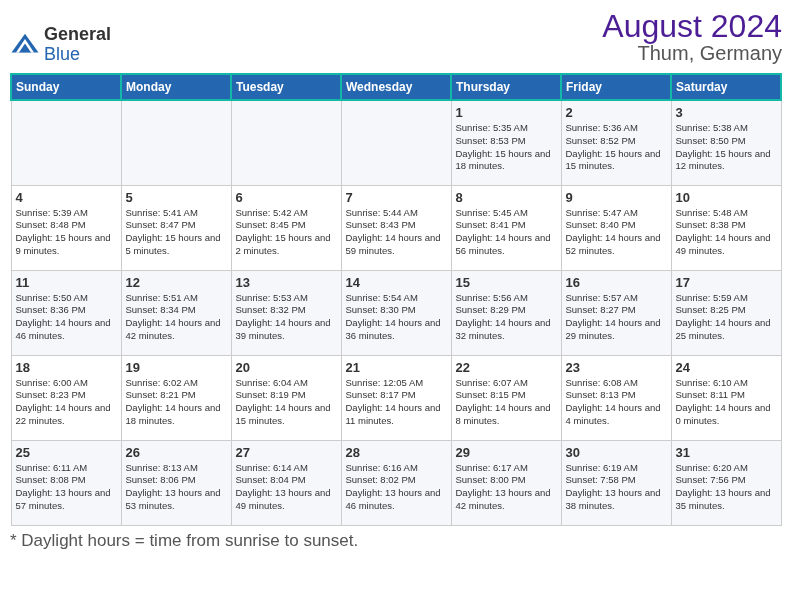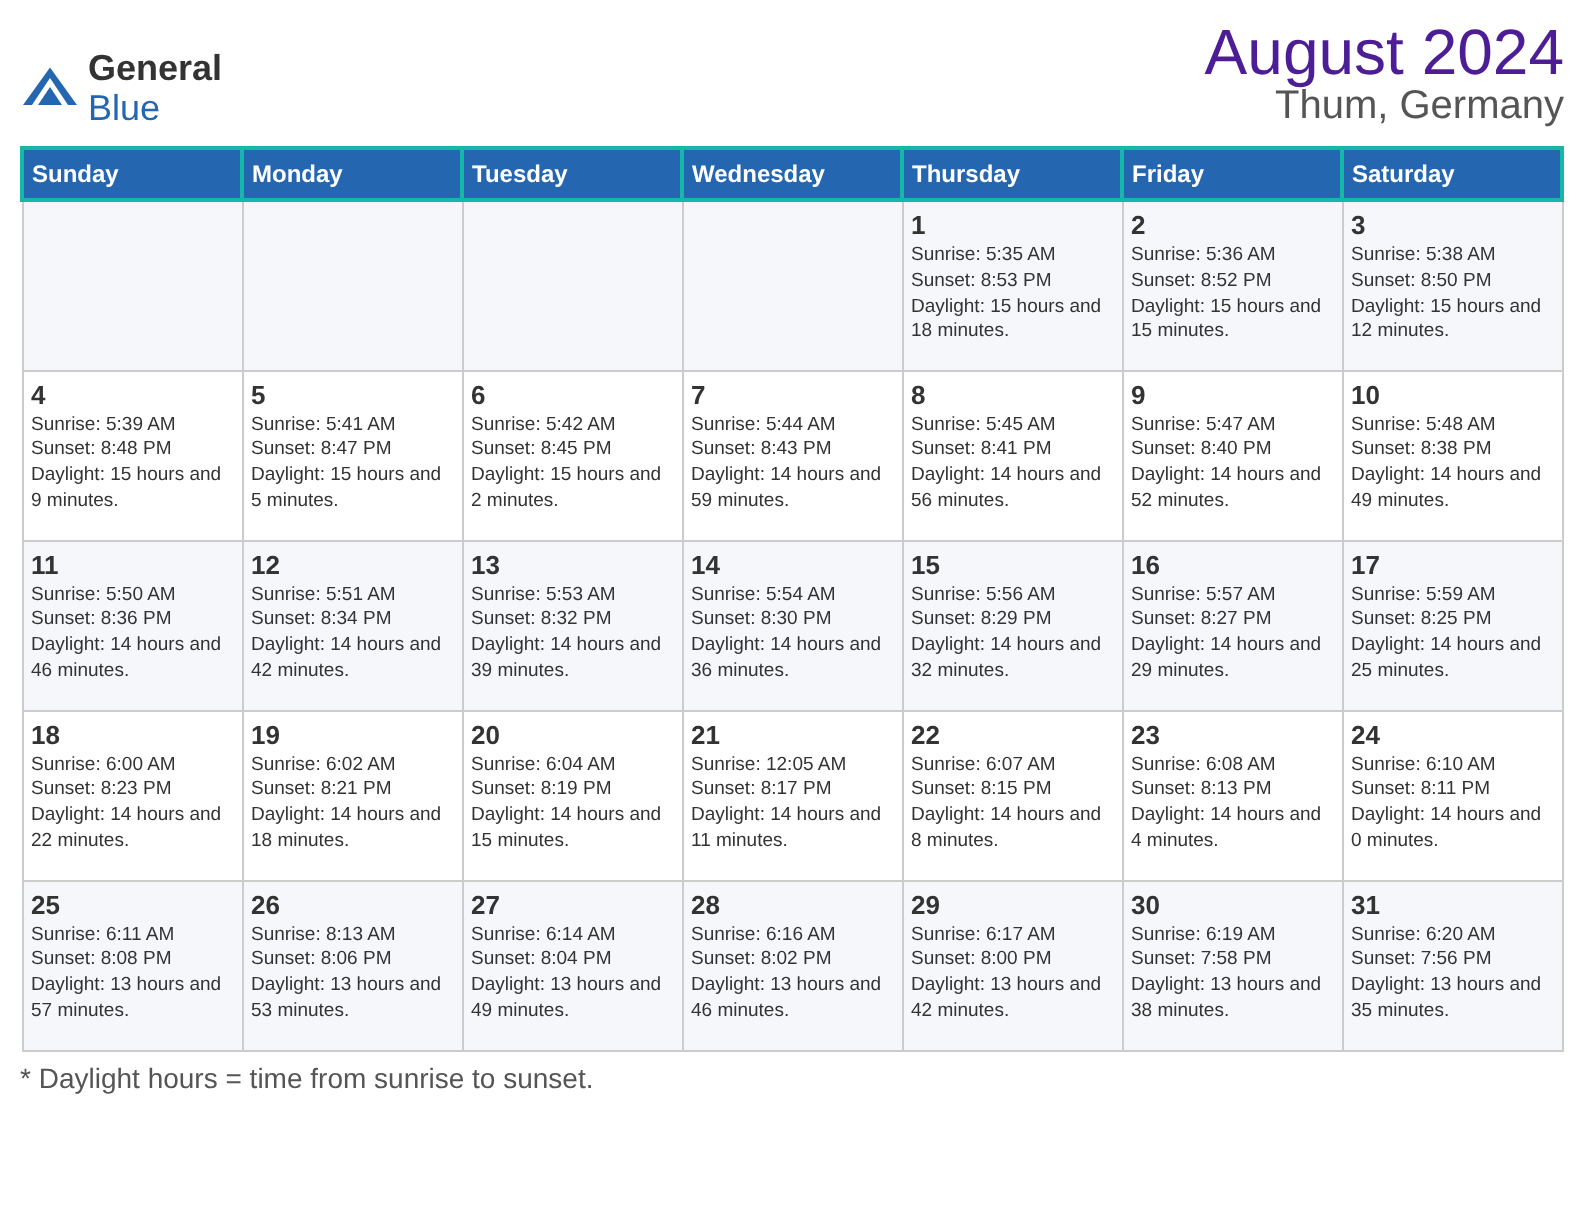--- a/index.html
+++ b/index.html
@@ -92,21 +92,21 @@
     }
     .day-detail {
       font-size: 9.5px;
       color: #333;
       line-height: 1.35;
     }
     .empty-cell {
       background: #f5f7fa;
     }
     .footer-note {
-      font-size: 14px;
+      font-size: 17px;
       color: #555;
       margin-top: 5px;
       text-align: left;
     }
   </style>
 </head>
 <body>
 
 <div class="header">
   <div class="logo">

